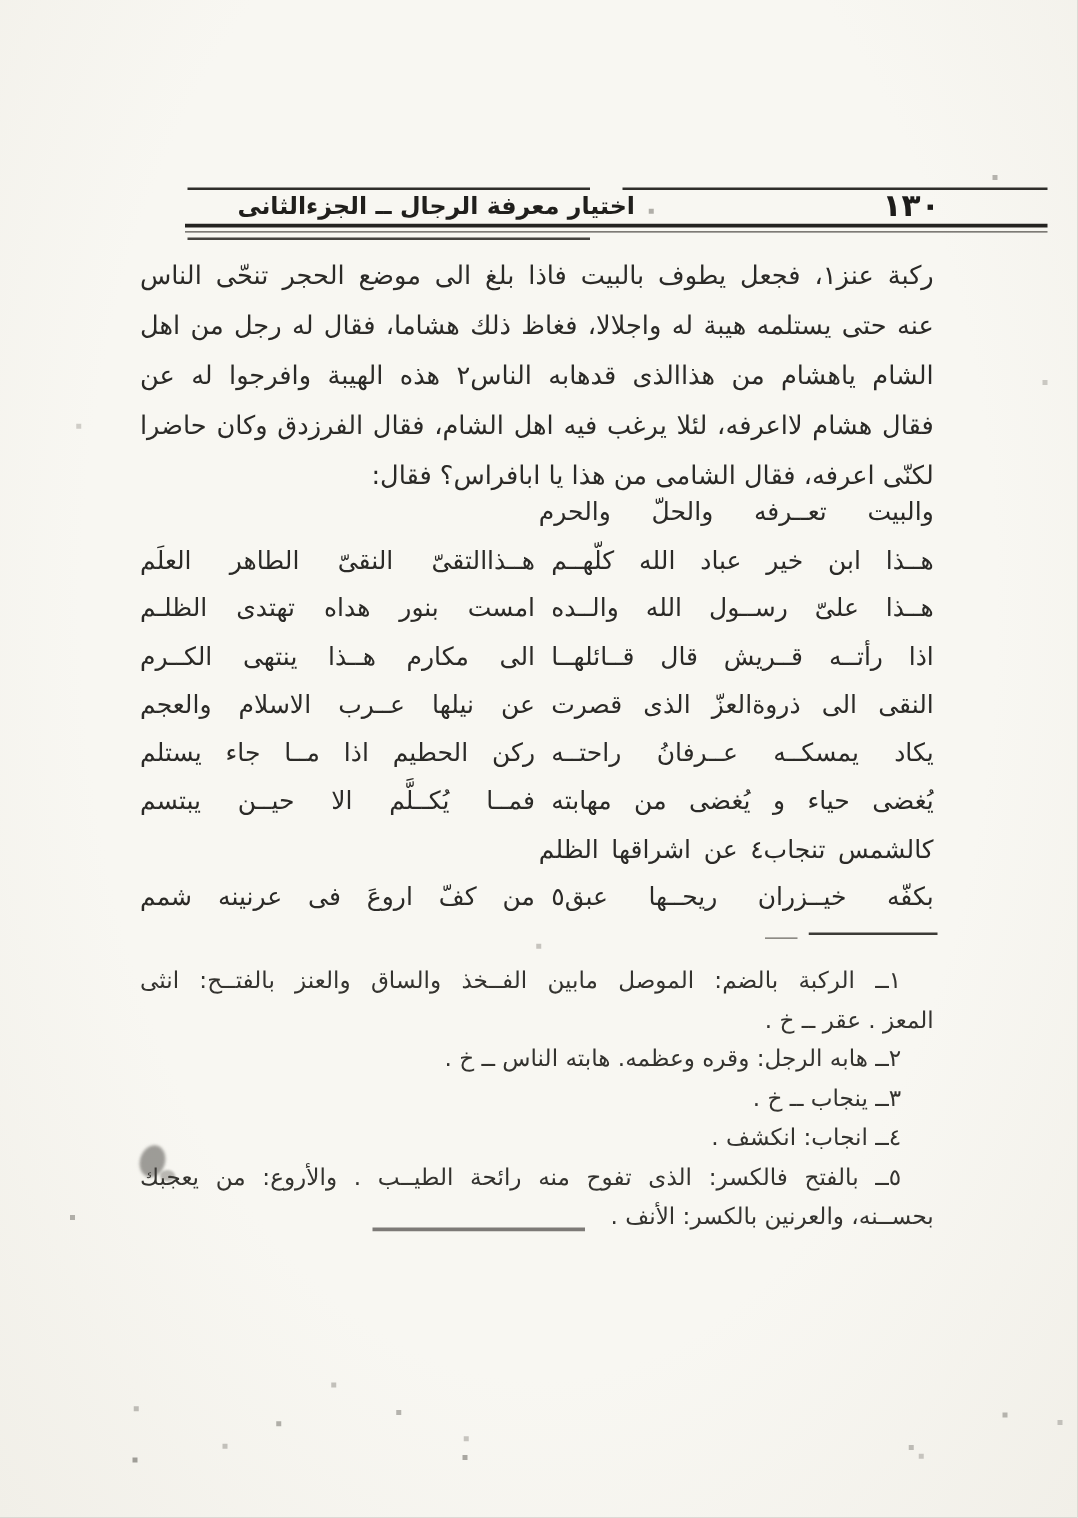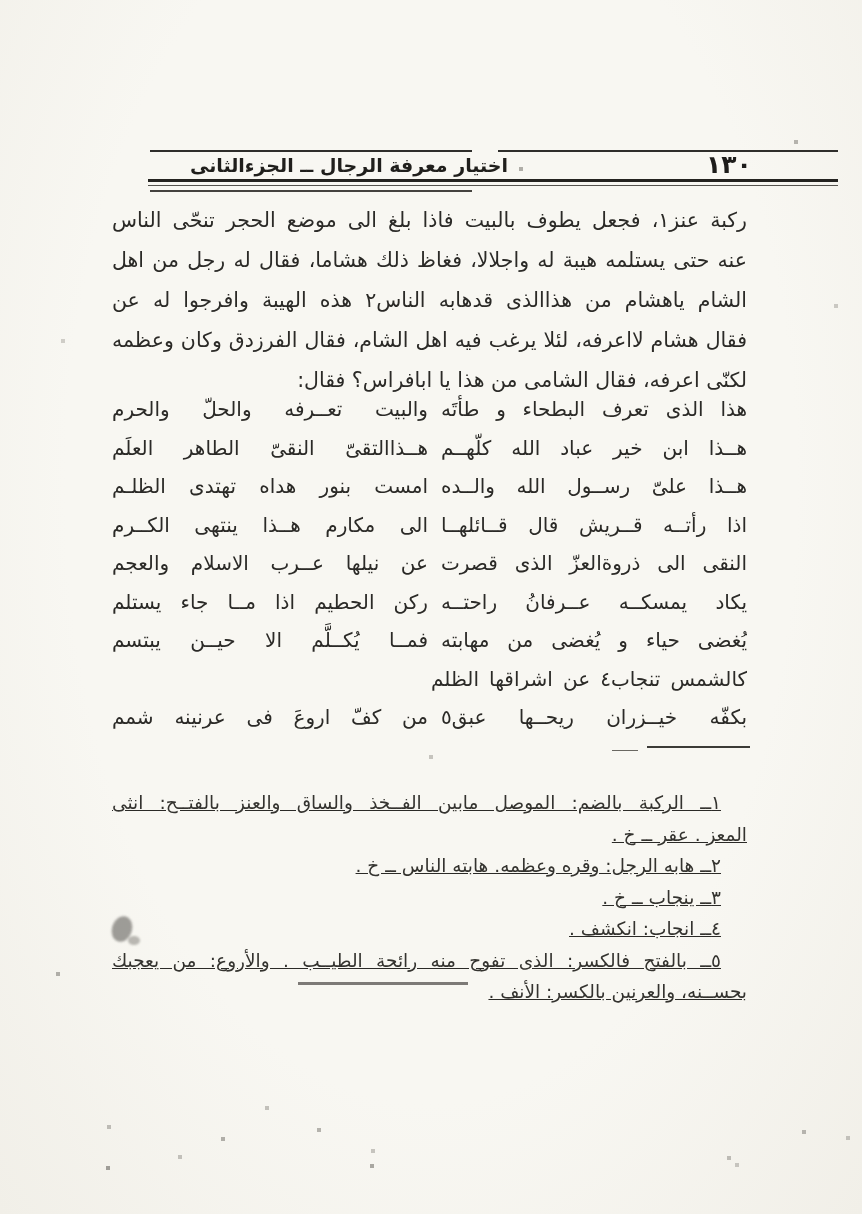--- a/index.html
+++ b/index.html
@@ -28,21 +28,21 @@
   
   .poem{position:absolute;left:112px;top:390px;width:635px;direction:rtl;}
   .verse-row{display:flex;justify-content:space-between;direction:rtl;}
   .hemistich{font-size:20px;line-height:38.5px;height:38.5px;overflow:hidden;
         text-align:justify;text-align-last:justify;color:#2b2a27;}
   .hemistich.sadr{width:306px;}
   .hemistich.ajuz{width:316px;}
   
   .footnote-separator{position:absolute;left:647px;top:746px;width:103px;height:2px;background:#3c3b37;}
   .footnote-separator2{position:absolute;left:612px;top:750px;width:26px;height:1px;background:#6a6862;}
-  .footnotes{position:absolute;left:112px;top:787px;width:635px;direction:rtl;text-decoration:underline;}
+  .footnotes{position:absolute;left:112px;top:769px;width:635px;direction:rtl;}
   .fn-line{font-size:18.5px;line-height:31.5px;height:31.5px;overflow:hidden;
         text-align:right;color:#34332f;}
   .fn-line.fn-full{text-align:justify;text-align-last:justify;padding-right:26px;}
   .fn-line.fn-start{padding-right:26px;}
   
   .ink-blot{position:absolute;left:112px;top:916px;width:20px;height:26px;border-radius:50%;
         background:rgba(68,66,61,.5);filter:blur(1.2px);transform:rotate(18deg);}
   .ink-blot2{position:absolute;left:128px;top:936px;width:12px;height:9px;border-radius:50%;
         background:rgba(68,66,61,.35);filter:blur(1px);}
   .smudge-line{position:absolute;left:298px;top:982px;width:170px;height:3px;
@@ -66,27 +66,26 @@
   <div class="header-title">اختيار معرفة الرجال ــ الجزءالثانى</div>
   <div class="page-number">١٣٠</div>
   <div class="rule rule-thick"></div>
   <div class="rule rule-thin"></div>
   <div class="rule rule-short"></div>
 
   <div class="body-paragraph">
     <div class="body-line">ركبة عنز١، فجعل يطوف بالبيت فاذا بلغ الى موضع الحجر تنحّى الناس</div>
     <div class="body-line">عنه حتى يستلمه هيبة له واجلالا، فغاظ ذلك هشاما، فقال له رجل من اهل</div>
     <div class="body-line">الشام ياهشام من هذاالذى قدهابه الناس٢ هذه الهيبة وافرجوا له عن الحجر؟</div>
-    <div class="body-line">فقال هشام لااعرفه، لئلا يرغب فيه اهل الشام، فقال الفرزدق وكان وعظمه</div>
+    <div class="body-line">فقال هشام لااعرفه، لئلا يرغب فيه اهل الشام، فقال الفرزدق وكان حاضرا</div>
     <div class="body-line last">لكنّى اعرفه، فقال الشامى من هذا يا ابافراس؟ فقال:</div>
   </div>
 
   <div class="poem">
     <div class="verse-row">
-      <div class="hemistich sadr">هذا الذى تعرف البطحاء و طأتَه</div>
       <div class="hemistich ajuz">والبيت تعــرفه والحلّ والحرم</div>
     </div>
     <div class="verse-row">
       <div class="hemistich sadr">هــذا ابن خير عباد الله كلّهــم</div>
       <div class="hemistich ajuz">هــذاالتقىّ النقىّ الطاهر العلَم</div>
     </div>
     <div class="verse-row">
       <div class="hemistich sadr">هــذا علىّ رســول الله والــده</div>
       <div class="hemistich ajuz">امست بنور هداه تهتدى الظلـم</div>
     </div>

